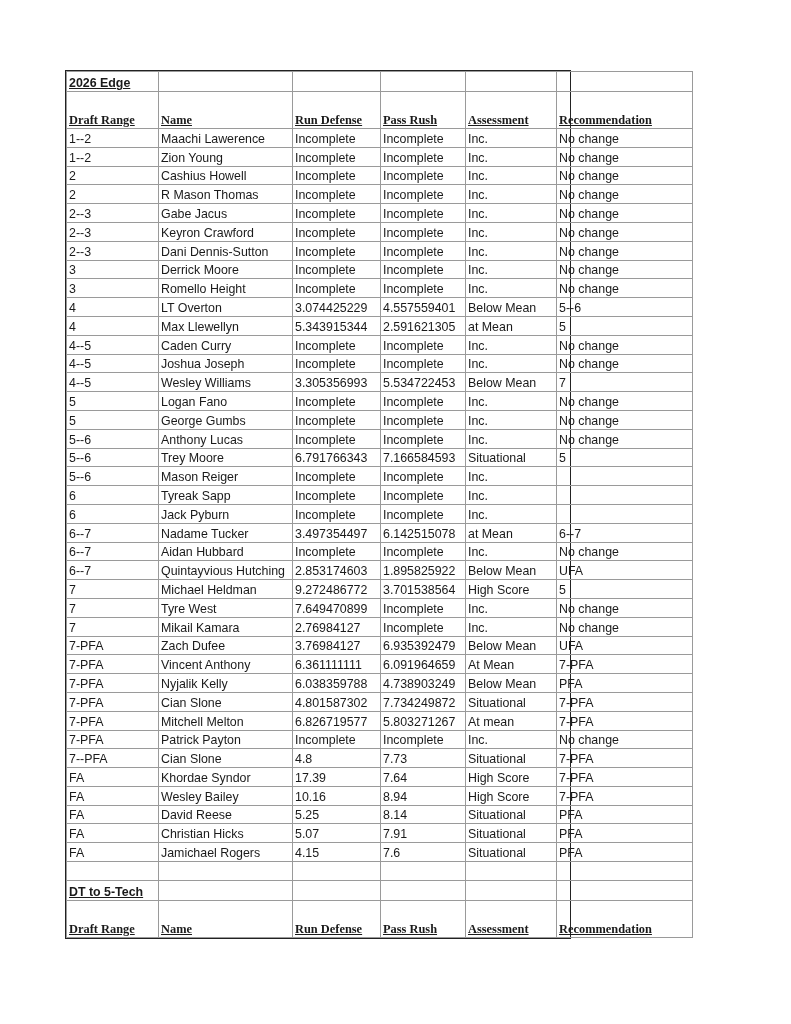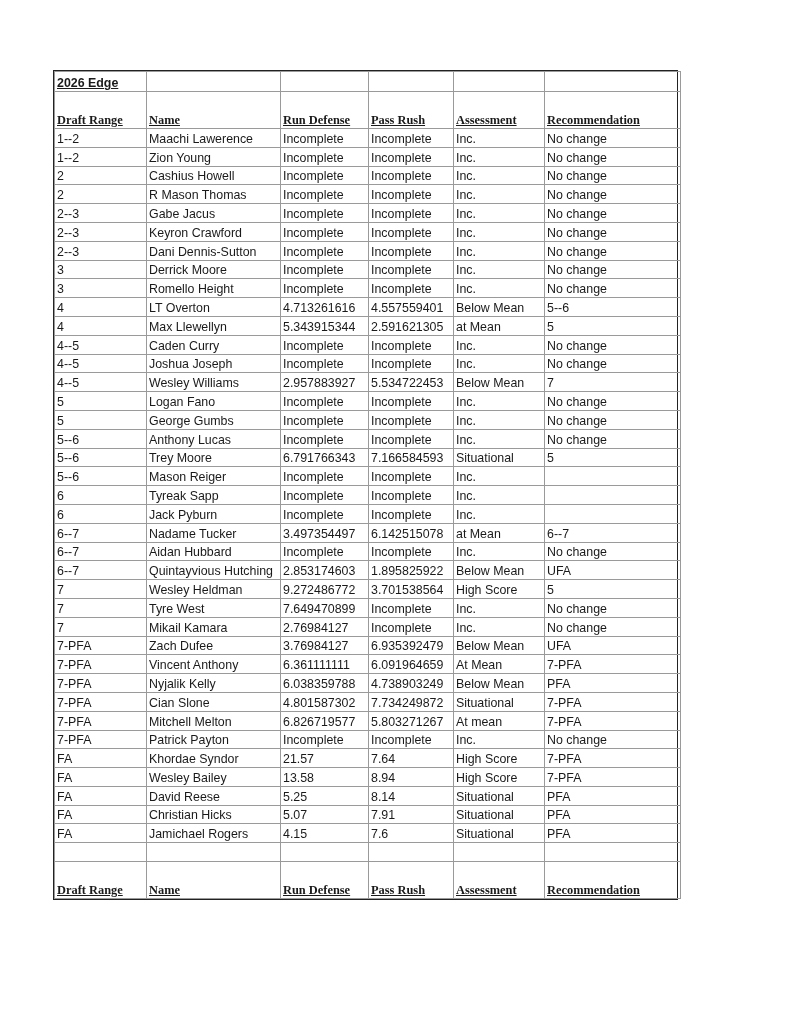--- a/index.html
+++ b/index.html
@@ -1,18 +1,18 @@
 <!DOCTYPE html>
 <html><head>
 <meta charset="utf-8">
 <style>
   html, body { margin: 0; padding: 0; background: #ffffff; }
   body { width: 791px; height: 1024px; position: relative; overflow: hidden;
          font-family: "Liberation Sans", "DejaVu Sans", sans-serif; color: #1a1a1a; }
-  .sheet { position: absolute; left: 53px; top: 70px; width: 625px; border: 1.5px solid #222; box-sizing: border-box; }
+  .sheet { position: absolute; left: 65px; top: 70px; width: 506px; border: 1.5px solid #222; box-sizing: border-box; }
   table { border-collapse: collapse; width: 100%; table-layout: fixed; }
   col.c1 { width: 92px; } col.c2 { width: 134px; } col.c3 { width: 88px; }
   col.c4 { width: 85px; } col.c5 { width: 91px; } col.c6 { width: 136px; }
   td { border: 1px solid #9a9a9a; font-size: 12.4px; line-height: 16px; height: 18.8px; padding: 0 0 0 2px;
        white-space: nowrap; overflow: visible; vertical-align: bottom; box-sizing: border-box; }
   tr.thick-top td { border-top: 1.5px solid #555; }
   tr.title-row td { height: 20px; }
   tr.header-row td { height: 37px; font-weight: bold; font-family: Liberation Serif, serif; }
   .u { text-decoration: underline; font-weight: bold; }
   tr.blank td { height: 18.8px; }
@@ -115,21 +115,21 @@
           <td>3</td>
           <td>Romello Height</td>
           <td>Incomplete</td>
           <td>Incomplete</td>
           <td>Inc.</td>
           <td>No change</td>
         </tr>
         <tr class="thick-top">
           <td>4</td>
           <td>LT Overton</td>
-          <td>4.713261616</td>
+          <td>3.074425229</td>
           <td>4.557559401</td>
           <td>Below Mean</td>
           <td>5--6</td>
         </tr>
         <tr class="">
           <td>4</td>
           <td>Max Llewellyn</td>
           <td>5.343915344</td>
           <td>2.591621305</td>
           <td>at Mean</td>
@@ -147,21 +147,21 @@
           <td>4--5</td>
           <td>Joshua Joseph</td>
           <td>Incomplete</td>
           <td>Incomplete</td>
           <td>Inc.</td>
           <td>No change</td>
         </tr>
         <tr class="">
           <td>4--5</td>
           <td>Wesley Williams</td>
-          <td>2.957883927</td>
+          <td>3.305356993</td>
           <td>5.534722453</td>
           <td>Below Mean</td>
           <td>7</td>
         </tr>
         <tr class="thick-top">
           <td>5</td>
           <td>Logan Fano</td>
           <td>Incomplete</td>
           <td>Incomplete</td>
           <td>Inc.</td>
@@ -234,21 +234,21 @@
         <tr class="">
           <td>6--7</td>
           <td>Quintayvious Hutching</td>
           <td>2.853174603</td>
           <td>1.895825922</td>
           <td>Below Mean</td>
           <td>UFA</td>
         </tr>
         <tr class="thick-top">
           <td>7</td>
-          <td>Wesley Heldman</td>
+          <td>Michael Heldman</td>
           <td>9.272486772</td>
           <td>3.701538564</td>
           <td>High Score</td>
           <td>5</td>
         </tr>
         <tr class="">
           <td>7</td>
           <td>Tyre West</td>
           <td>7.649470899</td>
           <td>Incomplete</td>
@@ -305,31 +305,39 @@
         </tr>
         <tr class="">
           <td>7-PFA</td>
           <td>Patrick Payton</td>
           <td>Incomplete</td>
           <td>Incomplete</td>
           <td>Inc.</td>
           <td>No change</td>
         </tr>
         <tr class="thick-top">
+          <td>7--PFA</td>
+          <td>Cian Slone</td>
+          <td>4.8</td>
+          <td>7.73</td>
+          <td>Situational</td>
+          <td>7-PFA</td>
+        </tr>
+        <tr class="thick-top">
           <td>FA</td>
           <td>Khordae Syndor</td>
-          <td>21.57</td>
+          <td>17.39</td>
           <td>7.64</td>
           <td>High Score</td>
           <td>7-PFA</td>
         </tr>
         <tr class="">
           <td>FA</td>
           <td>Wesley Bailey</td>
-          <td>13.58</td>
+          <td>10.16</td>
           <td>8.94</td>
           <td>High Score</td>
           <td>7-PFA</td>
         </tr>
         <tr class="">
           <td>FA</td>
           <td>David Reese</td>
           <td>5.25</td>
           <td>8.14</td>
           <td>Situational</td>
@@ -346,20 +354,28 @@
         <tr class="">
           <td>FA</td>
           <td>Jamichael Rogers</td>
           <td>4.15</td>
           <td>7.6</td>
           <td>Situational</td>
           <td>PFA</td>
         </tr>
         <tr class="blank">
           <td></td>
+          <td></td>
+          <td></td>
+          <td></td>
+          <td></td>
+          <td></td>
+        </tr>
+        <tr class="title-row thick-top">
+          <td><span class="u">DT to 5-Tech</span></td>
           <td></td>
           <td></td>
           <td></td>
           <td></td>
           <td></td>
         </tr>
         <tr class="header-row">
           <td><span class="u">Draft Range</span></td>
           <td><span class="u">Name</span></td>
           <td><span class="u">Run Defense</span></td>

